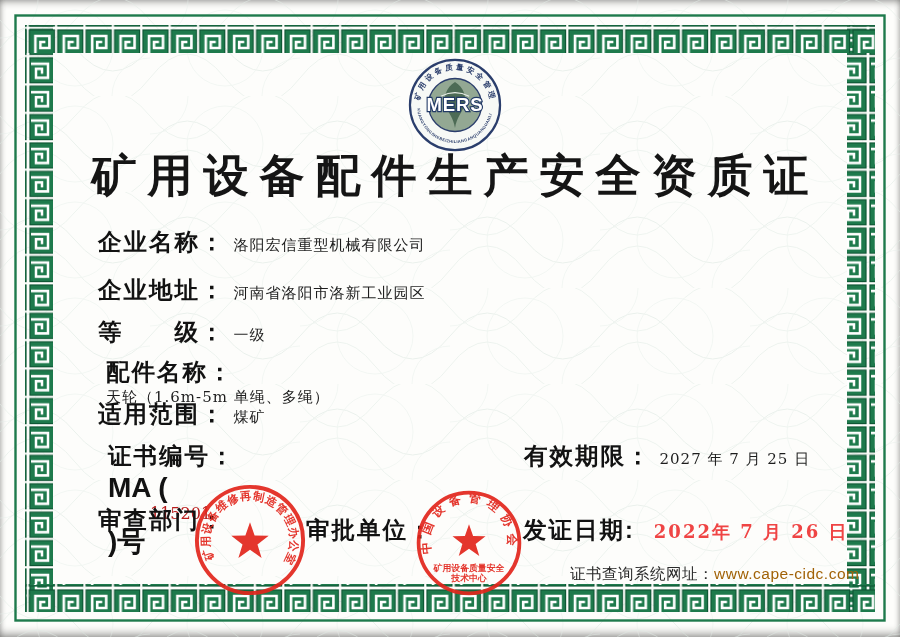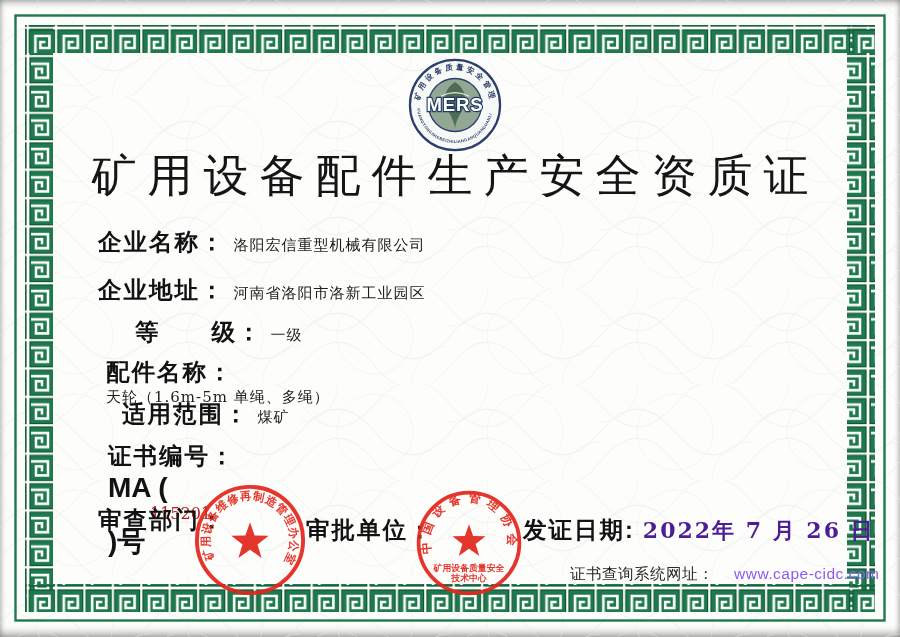--- a/index.html
+++ b/index.html
@@ -14,61 +14,61 @@
                 inset 0 -7px 9px -4px rgba(60,60,58,.5),
                 inset 4px 0 6px -4px rgba(60,60,58,.3),
                 inset -4px 0 6px -4px rgba(60,60,58,.3);
   }
   .bg-svg, .frame-svg { position: absolute; left: 0; top: 0; }
   .content { position: absolute; left: 0; top: 0; width: 900px; height: 637px; z-index: 2; }
 
   .title {
     position: absolute; left: 0; right: 0; top: 146px;
     text-align: center;
-    font-size: 45px; font-weight: 400; color: #151515;
+    font-size: 45px; font-weight: 700; color: #151515;
     letter-spacing: 11px; text-indent: 11px;
     white-space: nowrap;
   }
   .logo-wrap { position: absolute; left: 396px; top: 52px; width: 118px; height: 106px; }
 
   .row { position: absolute; left: 98px; display: flex; align-items: baseline; white-space: nowrap; }
   .row-label {
     font-size: 23.5px; font-weight: 800; color: #121212; letter-spacing: 2px;
   }
   .row-value {
     margin-left: 8px;
     font-family: "DejaVu Serif", "Liberation Serif", serif;
     font-size: 15px; color: #1d1d1d; letter-spacing: 1px;
   }
-  .r1 { top: 226px; } .r2 { top: 274px; } .r3 { top: 316px; margin-left: 37px; }
-  .r4 { top: 356px; flex-direction: column; } .r5 { top: 398px; margin-left: 24px; } .r6 { top: 440px; flex-direction: column; }
+  .r1 { top: 226px; } .r2 { top: 274px; } .r3 { top: 316px; }
+  .r4 { top: 356px; flex-direction: column; } .r5 { top: 398px; } .r6 { top: 440px; flex-direction: column; }
 
   .certno-prefix, .certno-suffix { font-size: 28px; font-weight: 800; color: #121212; margin-left: 10px; }
   .certno-number {
     font-family: "DejaVu Serif", "Liberation Serif", serif;
     font-size: 16px; color: #b91c1c; padding: 0 42px;
   }
   .valid { position: absolute; left: 524px; top: 440px; }
   .seal-label-row { top: 504px; }
   .approval-label { position: absolute; left: 306px; top: 514px; }
   .issue-label { position: absolute; left: 523px; top: 514px; }
   .issue-value {
-    margin-left: 8px;
+    margin-left: 19px;
     font-family: "DejaVu Serif", "Liberation Serif", serif;
-    font-size: 22px; font-weight: 600; color: #4c1d95; letter-spacing: 2px;
+    font-size: 18px; font-weight: 600; color: #ef4444; letter-spacing: 2px;
   }
   .seal { position: absolute; z-index: 3; opacity: .92; }
   .seal-1 { left: 191px; top: 481px; }
   .seal-2 { left: 413px; top: 487px; }
 
   .footer {
     position: absolute; left: 570px; top: 564px;
     font-size: 15.5px; color: #2a2a2a; letter-spacing: .5px; white-space: nowrap;
   }
-  .footer .url { font-family: "Liberation Sans", sans-serif; color: #8b5cf6; margin-left: 20px; }
+  .footer .url { font-family: "Liberation Sans", sans-serif; color: #a16207; }
 </style>
 </head>
 <body>
 
 <div class="cert">
 
   <svg class="bg-svg" width="900" height="637" aria-hidden="true">
     <defs>
       <pattern id="guil" width="150" height="96" patternUnits="userSpaceOnUse">
         <path d="M0,48 Q37,2 75,48 T150,48" fill="none" stroke="#dbe7e0" stroke-width="1"></path>
@@ -144,20 +144,24 @@
       <span class="row-label">适用范围：</span>
       <span class="row-value">煤矿</span>
     </div>
 
     <div class="row r6">
       <span class="row-label">证书编号：</span>
       <span class="certno-prefix">MA (</span>
       <span class="certno-number">115201</span>
       <span class="certno-suffix">)号</span>
     </div>
+    <div class="row valid">
+      <span class="row-label">有效期限：</span>
+      <span class="row-value">2027 年 7 月 25 日</span>
+    </div>
 
     <div class="row seal-label-row">
       <span class="row-label">审查部门：</span>
     </div>
     <div class="row approval-label">
       <span class="row-label">审批单位：</span>
     </div>
     <div class="row issue-label">
       <span class="row-label">发证日期:</span>
       <span class="issue-value">2022年  7 月 26 日</span>

